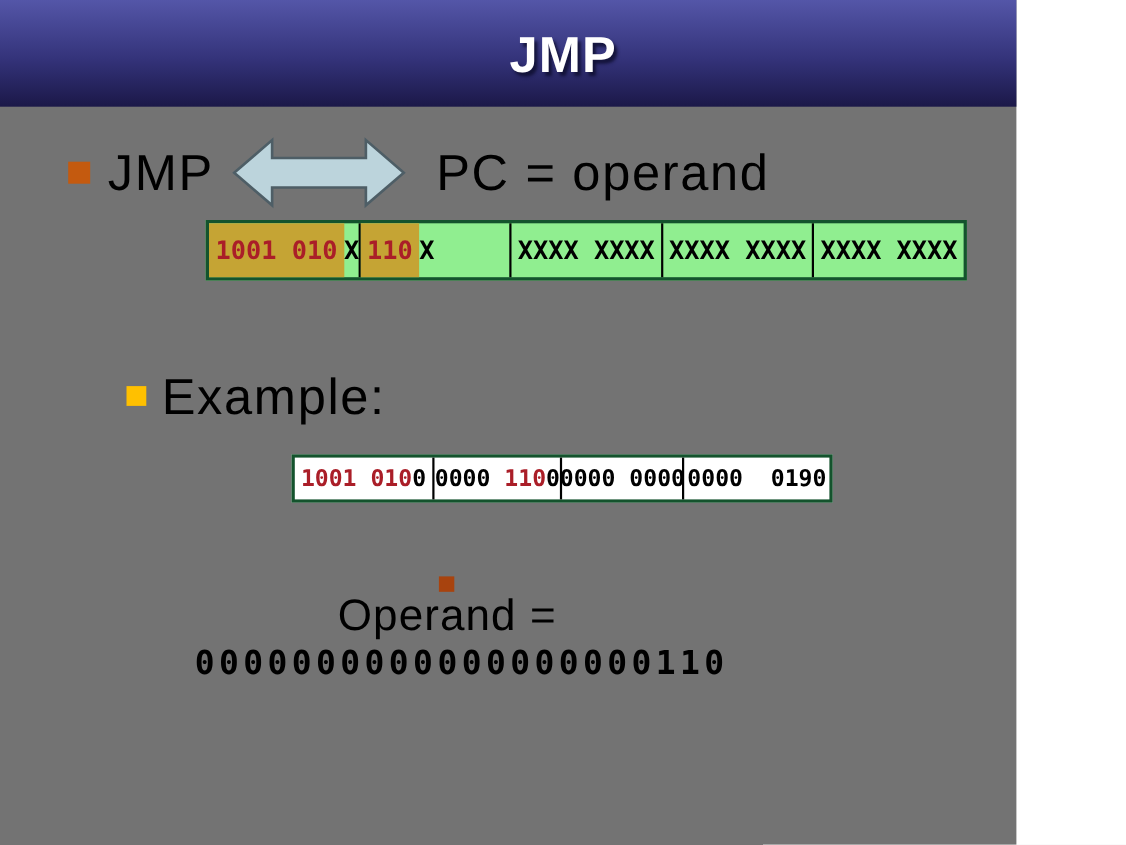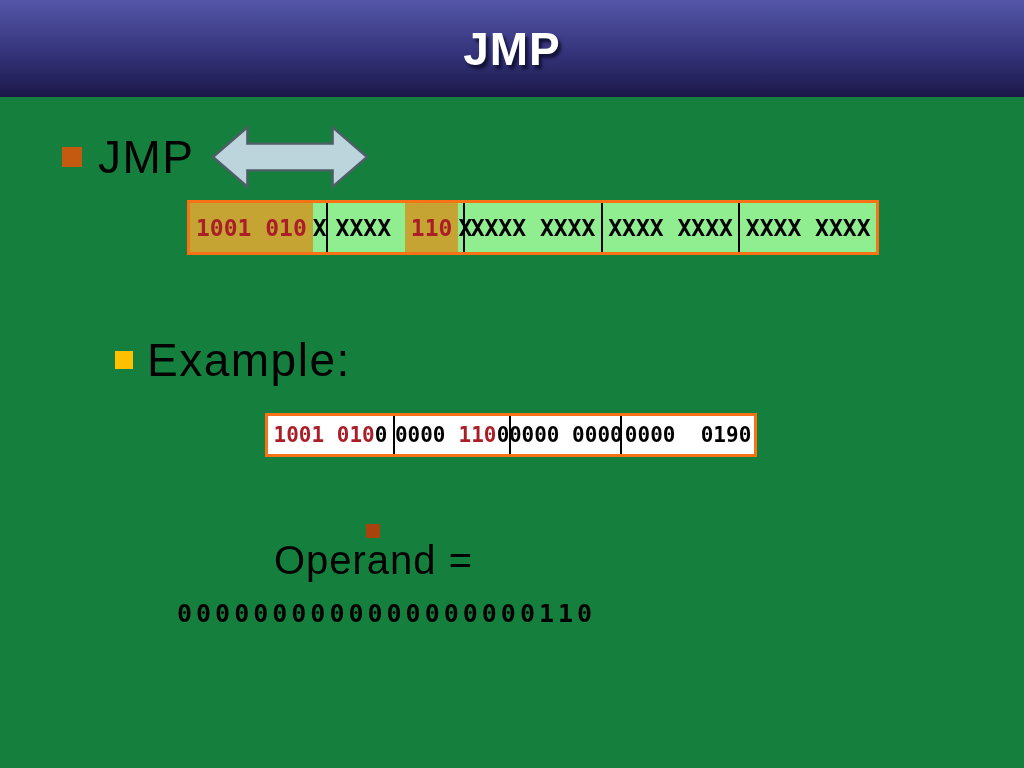--- a/index.html
+++ b/index.html
@@ -11,21 +11,21 @@
     --tan:#C5A434;
     --red:#AA1E28;
     --bullet-orange:#C45A0F;
     --bullet-gold:#FFC000;
     --bullet-brown:#A8430E;
     --arrow-fill:#BCD4DC;
     --arrow-stroke:#4E5E66;
   }
   html,body{margin:0;padding:0;background:#ffffff;}
   .slide{
-    position:relative;width:1024px;height:768px;background:#15803d;
+    position:relative;width:924px;height:768px;background:#737373;
     overflow:hidden;font-family:"Liberation Sans",sans-serif;color:#000;
   }
   
   .header{
     position:absolute;left:0;top:0;width:1024px;height:97px;
     background:linear-gradient(180deg,var(--header-top) 0%,var(--header-mid) 55%,var(--header-bottom) 100%);
     display:flex;align-items:center;justify-content:center;
   }
   .title{
     color:#ffffff;font-size:46px;font-weight:bold;letter-spacing:1px;
@@ -37,34 +37,34 @@
   .sq-gold{width:18px;height:18px;background:var(--bullet-gold);margin-right:14px;}
   .sq-brown{width:14px;height:14px;background:var(--bullet-brown);margin-right:13px;}
   .big-text{font-size:46px;line-height:1.1;letter-spacing:1.5px;white-space:pre;}
   .line1{position:absolute;left:62px;top:122px;height:70px;display:flex;align-items:center;}
   .arrow-svg{width:158px;height:66px;margin:0 28px 0 16px;flex:0 0 auto;}
   .example-line{position:absolute;left:115px;top:332px;height:56px;display:flex;align-items:center;}
   .operand-line{position:absolute;left:163px;top:524px;height:44px;display:flex;align-items:center;flex-direction:column;}
   .operand-label{font-size:40px;letter-spacing:1px;white-space:pre;}
   .operand-value{
     font-family:"DejaVu Sans Mono",monospace;font-weight:bold;
-    font-size:25px;letter-spacing:4px;margin-left:14px;margin-top:16px;white-space:pre;
+    font-size:30px;letter-spacing:4px;margin-left:14px;margin-top:3px;white-space:pre;
   }
   
   .bin-table{
-    position:absolute;display:flex;border:3px solid #f97316;box-sizing:border-box;
+    position:absolute;display:flex;border:3px solid #14532d;box-sizing:border-box;
     font-family:"DejaVu Sans Mono",monospace;font-weight:bold;
   }
   .bin-table.instr{left:187px;top:200px;width:692px;height:55px;background:var(--green);font-size:23px;}
   .bin-table.example{left:265px;top:413px;width:492px;height:44px;background:#ffffff;font-size:21px;}
   .bin-cell{flex:1 1 0;display:flex;align-items:stretch;border-right:2px solid #000;min-width:0;}
   .bin-cell:last-child{border-right:none;}
   .bin-cell.center{justify-content:center;}
   .bin-table.example .bin-cell:nth-child(1){flex:1.08;}
-  .bin-table.example .bin-cell:nth-child(2){flex:0.99;justify-content:space-between;}
+  .bin-table.example .bin-cell:nth-child(2){flex:0.99;}
   .bin-table.example .bin-cell:nth-child(3){flex:0.94;}
   .bin-table.example .bin-cell:nth-child(4){flex:1.14;}
   .seg{display:flex;align-items:center;white-space:pre;}
   .seg.red{color:var(--red);}
   .seg.hl{background:var(--tan);padding:0 6px;}
   .bin-cell.left > .seg:first-child:not(.hl){padding-left:8px;}
 </style>
 </head>
 <body>
 
@@ -73,29 +73,29 @@
   <div class="header">
     <div class="title">JMP</div>
   </div>
 
   <div class="line1">
     <span class="bullet sq-orange"></span>
     <span class="big-text">JMP</span>
     <svg class="arrow-svg" viewBox="0 0 165 68" aria-hidden="true">
       <polygon points="2,34 38,3 38,20 127,20 127,3 163,34 127,65 127,48 38,48 38,65" style="fill:var(--arrow-fill);stroke:var(--arrow-stroke);stroke-width:2.5;stroke-linejoin:miter;"></polygon>
     </svg>
+    <span class="big-text">PC = operand</span>
   </div>
 
   <div class="bin-table instr" id="instr-table">
       <div class="bin-cell left">
         <span class="seg red hl">1001 010</span>
         <span class="seg">X</span>
       </div>
       <div class="bin-cell left">
-        <span class="seg">XXXX </span>
         <span class="seg red hl">110</span>
         <span class="seg">X</span>
       </div>
       <div class="bin-cell center">
         <span class="seg">XXXX XXXX</span>
       </div>
       <div class="bin-cell center">
         <span class="seg">XXXX XXXX</span>
       </div>
       <div class="bin-cell center">

